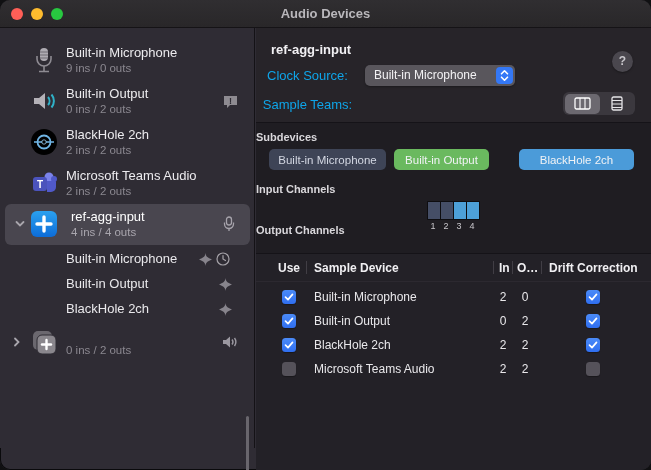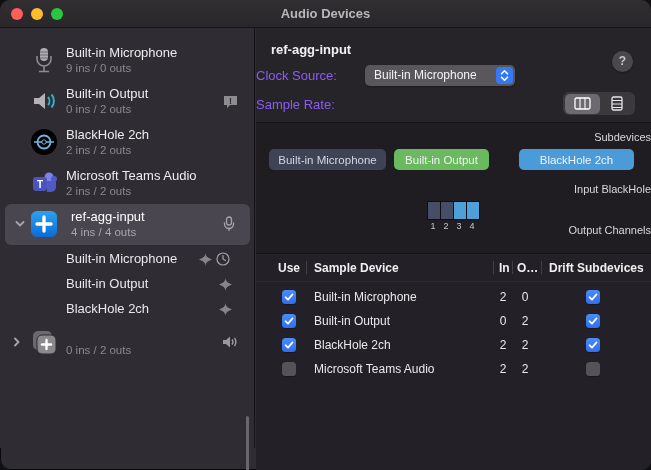--- a/index.html
+++ b/index.html
@@ -35,36 +35,36 @@
   .clockic { position:absolute; top:5px; width:14px; height:14px; color:#a5a2a8; }
   .scrollbar { position:absolute; left:246px; top:388px; width:3px; height:58px;
                border-radius:2px; background:#69666d; }
 
   
   .panel { position:absolute; left:256px; top:28px; width:395px; height:442px; background:#272429; }
   .panel-title { position:absolute; left:15px; top:14px; font-size:13px; font-weight:700; color:#f1f0f3; }
   .help-btn { position:absolute; left:356px; top:23px; width:21px; height:21px; border-radius:50%;
               background:#4a474e; color:#c9c7cc; font-size:12px; font-weight:700;
               text-align:center; line-height:21px; box-shadow:0 1px 2px rgba(0,0,0,.35); }
-  .form-label { position:absolute; width:103px; text-align:left; font-size:13px; color:#8b5cf6; }
+  .form-label { position:absolute; width:103px; text-align:center; font-size:13px; color:#0ea5e9; }
   .dropdown { position:absolute; height:21px; background:#59565c; border-radius:5px;
               box-shadow:0 1px 2px rgba(0,0,0,.3); }
   .dd-text { position:absolute; left:9px; top:3px; font-size:12px; color:#f3f2f4; white-space:nowrap; }
   .dd-cap { position:absolute; right:2px; top:2px; width:17px; height:17px; border-radius:4px;
             background:#3478f6; }
   .seg-ctl { position:absolute; left:307px; top:64px; width:72px; height:23px;
              background:#3b383e; border-radius:6px; }
   .seg { position:absolute; top:1.5px; width:35px; height:20px; border-radius:5px;
          display:flex; align-items:center; justify-content:center; color:#efeef0; }
   .seg.on { background:#6c6970; }
 
   .mid { position:absolute; left:0; top:94px; width:395px; height:131px;
          background:#1f1d22; border-top:1px solid #151318; }
-  .mid-head { position:absolute; left:0; width:395px; text-align:right;
-              font-size:11px; font-weight:400; color:#d9d7db; }
+  .mid-head { position:absolute; left:0; width:395px; text-align:left;
+              font-size:11px; font-weight:700; color:#d9d7db; }
   .pill { position:absolute; top:26px; height:21px; border-radius:5px; font-size:11.5px;
           display:flex; align-items:center; justify-content:center; color:#f0f2f5; }
   .pill-slate { background:#3e4456; color:#d3d7e2; }
   .pill-green { background:#6ab95f; }
   .pill-blue  { background:#4b9bd9; }
   .chan-strip { position:absolute; left:171px; top:78px; display:flex; gap:1px;
                 background:#0e0d10; padding:1px; border-radius:1px; }
   .chan { width:12px; height:17px; background:#454e66; }
   .chan[data-active="true"] { background:#4da0d8; }
   .chan-nums { position:absolute; left:171px; top:98px; display:flex; gap:1px; }
@@ -258,21 +258,21 @@
     <div class="dropdown" style="left:109px;top:37px;width:150px">
       <div class="dd-text">Built-in Microphone</div>
       <div class="dd-cap">
         <svg width="17" height="17" viewBox="0 0 17 17">
           <path d="M5.5 6.8 L8.5 3.8 L11.5 6.8" fill="none" stroke="#fff" stroke-width="1.6" stroke-linecap="round" stroke-linejoin="round"></path>
           <path d="M5.5 10.2 L8.5 13.2 L11.5 10.2" fill="none" stroke="#fff" stroke-width="1.6" stroke-linecap="round" stroke-linejoin="round"></path>
         </svg>
       </div>
     </div>
 
-    <div class="form-label" style="left:0;top:69px">Sample Rate:</div>
+    <div class="form-label" style="left:0;top:69px">Sample Teams:</div>
 
     <div class="seg-ctl">
       <div class="seg on" style="left:1.5px">
         <svg width="17" height="13" viewBox="0 0 17 13">
           <rect x="1" y="1" width="15" height="11" rx="1.5" fill="none" stroke="#fff" stroke-width="1.3"></rect>
           <line x1="6" y1="1" x2="6" y2="12" stroke="#fff" stroke-width="1.1"></line>
           <line x1="11" y1="1" x2="11" y2="12" stroke="#fff" stroke-width="1.1"></line>
         </svg>
       </div>
       <div class="seg" style="left:36px">
@@ -284,21 +284,21 @@
         </svg>
       </div>
     </div>
 
     <div class="mid">
       <div class="mid-head" style="top:8px">Subdevices</div>
       <div class="pill pill-slate" style="left:13px;width:117px">Built-in Microphone</div>
       <div class="pill pill-green" style="left:138px;width:95px">Built-in Output</div>
       <div class="pill pill-blue" style="left:263px;width:115px">BlackHole 2ch</div>
 
-      <div class="mid-head" style="top:60px">Input BlackHole</div>
+      <div class="mid-head" style="top:60px">Input Channels</div>
       <div class="chan-strip">
         <div class="chan" data-active="false"></div>
         <div class="chan" data-active="false"></div>
         <div class="chan" data-active="true"></div>
         <div class="chan" data-active="true"></div>
       </div>
       <div class="chan-nums">
         <span>1</span>
         <span>2</span>
         <span>3</span>
@@ -310,21 +310,21 @@
 
     <div class="table-sec">
       <div class="th" style="left:22px">Use</div>
       <div class="th-sep" style="left:50px"></div>
       <div class="th" style="left:58px">Sample Device</div>
       <div class="th-sep" style="left:237px"></div>
       <div class="th" style="left:243px">In</div>
       <div class="th-sep" style="left:256px"></div>
       <div class="th" style="left:261px">O…</div>
       <div class="th-sep" style="left:285px"></div>
-      <div class="th" style="left:293px">Drift Subdevices</div>
+      <div class="th" style="left:293px">Drift Correction</div>
       <div class="thead-line"></div>
 
       <div class="trow" style="top:31px">
         <div class="cb" style="left:26px" data-checked="true">
           <svg class="tick" viewBox="0 0 10 10">
               <path d="M1.5 5.2 L4 7.6 L8.5 2.4" fill="none" stroke="#fff" stroke-width="1.7" stroke-linecap="round" stroke-linejoin="round"></path>
             </svg>
         </div>
         <div class="td-name">Built-in Microphone</div>
         <div class="td-num" style="left:239px">2</div>

